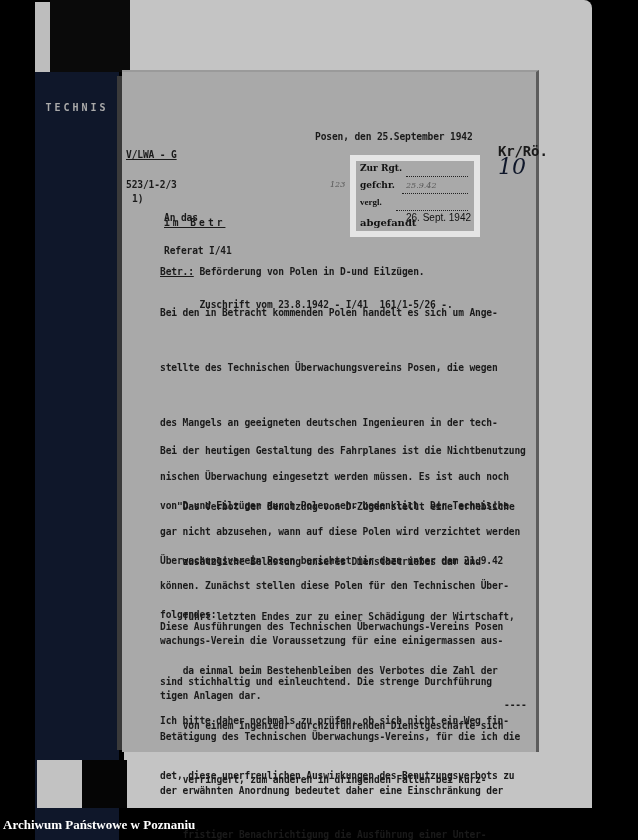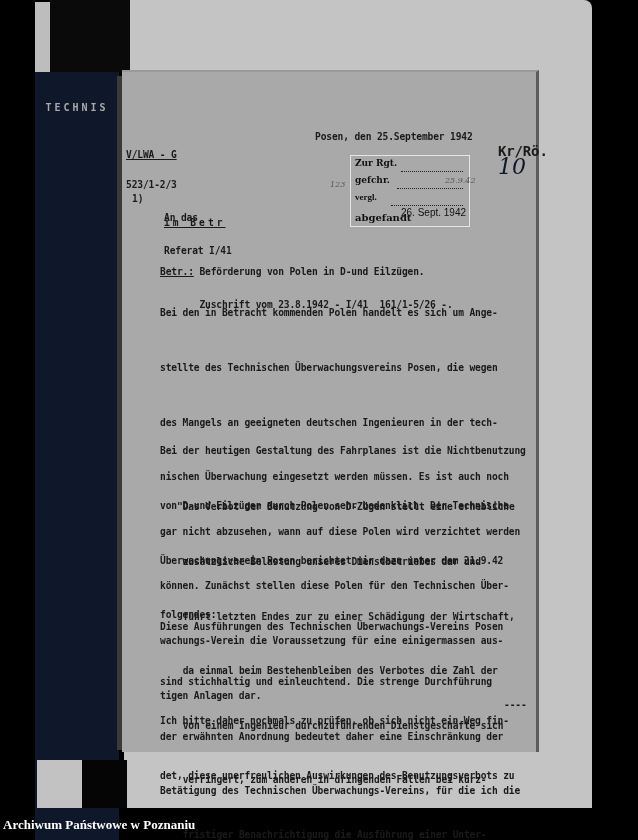--- a/index.html
+++ b/index.html
@@ -11,21 +11,21 @@
   .left-card-text { position:absolute; left:0; top:30px; width:84px; text-align:center; color:#aaa; font-size:10px; letter-spacing:3px; font-weight:bold; }
   .left-bottom-dark { position:absolute; left:82px; top:760px; width:45px; height:48px; background:#050505; }
   .left-bottom-light { position:absolute; left:37px; top:760px; width:45px; height:48px; background:#c2c2c2; }
   .binding { position:absolute; left:117px; top:76px; width:5px; height:674px; background:#3a3a3a; }
   .doc { position:absolute; left:122px; top:70px; width:414px; height:680px; background:#a9a9a9; border-right:3px solid #5c5c5c; border-top:2px solid #9a9a9a; }
   .t { position:absolute; color:#1a1a1a; font-size:9.6px; line-height:18.2px; white-space:pre; font-weight:bold; letter-spacing:-0.15px; }
   .ref { left:4px; top:58px; line-height:10px; }
   .ref .l1 { text-decoration:underline; }
   .date { left:193px; top:56px; }
   .sig { left:340px; top:74px; font-size:14px; line-height:10px;margin-left:36px; }
-  .stamp { position:absolute; left:228px; top:83px; width:118px; height:70px; border:1px solid #e5e5e5; }
+  .stamp { position:absolute; left:228px; top:83px; width:118px; height:70px; border:6px solid #e5e5e5; }
   .stamp .row { position:absolute; left:4px; font-size:9px; font-weight:bold; color:#111; font-family:"DejaVu Serif", serif; }
   .stamp .dots { position:absolute; border-bottom:1px dotted #222; height:1px; }
   .handnum { position:absolute; left:376px; top:82px; font-size:22px; color:#0f172a; font-family:"DejaVu Serif", serif; font-style:italic; }
   .handpen { position:absolute; color:#555; font-family:"DejaVu Serif", serif; font-style:italic; font-size:8px; }
   .num1 { left:10px; top:118px; }
   .addr { left:42px; top:118px; line-height:11px; }
   .hause { left:42px; top:142px; text-decoration:underline; letter-spacing:3px; }
   .betr { left:38px; top:172px; line-height:11px; }
   .betr-label { text-decoration:underline; }
   .para { left:38px; line-height:18.2px; }
@@ -51,21 +51,21 @@
     <div>523/1-2/3</div>
   </div>
   <div class="t date">Posen, den 25.September 1942</div>
   <div class="t sig">Kr/Rö.</div>
 
   <div class="handpen" style="left:208px;top:108px;">123</div>
   <div class="stamp">
     <div class="row" style="top:2px;">Zur Rgt.</div>
     <div class="dots" style="left:50px;top:14px;width:62px;"></div>
     <div class="row" style="top:19px;">gefchr.</div>
-    <div class="handpen" style="left:50px;top:20px;margin-left:44px;">25.9.42</div>
+    <div class="handpen" style="left:50px;top:20px;">25.9.42</div>
     <div class="dots" style="left:46px;top:31px;width:66px;"></div>
     <div class="row" style="top:36px;font-family:Liberation Serif, serif;">vergl.</div>
     <div class="dots" style="left:40px;top:48px;width:72px;"></div>
     <div class="row" style="top:56px;font-size:10px;">abgefandt</div>
     <div class="row" style="left:50px;top:51px;font-family:'Liberation Sans',sans-serif;font-weight:normal;font-size:10px;">26. Sept. 1942</div>
   </div>
   <div class="handnum">10</div>
 
   <div class="t num1">1)</div>
   <div class="t addr">
@@ -104,22 +104,22 @@
     <div> da einmal beim Bestehenbleiben des Verbotes die Zahl der</div>
     <div> von einem Ingenieur durchzuführenden Dienstgeschäfte sich</div>
     <div> verringert, zum anderen in dringenden Fällen bei kurz-</div>
     <div> fristiger Benachrichtigung die Ausführung einer Unter-</div>
     
   </div>
 
   <div class="t para" style="top:510px;">
     <div>Diese Ausführungen des Technischen Überwachungs-Vereins Posen</div>
     <div>sind stichhaltig und einleuchtend. Die strenge Durchführung</div>
+    <div>Betätigung des Technischen Überwachungs-Vereins, für die ich die</div>
     <div>der erwähnten Anordnung bedeutet daher eine Einschränkung der</div>
-    <div>Betätigung des Technischen Überwachungs-Vereins, für die ich die</div>
     <div>Verantwortung ablehnen muss.</div>
   </div>
 
   <div class="t para" style="top:604px;">
     <div>Ich bitte daher nochmals zu prüfen, ob sich nicht ein Weg fin-</div>
     <div>det, diese unerfreulichen Auswirkungen des Benutzungsverbots zu</div>
   </div>
 
   <div class="t" style="left:382px;top:624px;">----</div>
 </div>

